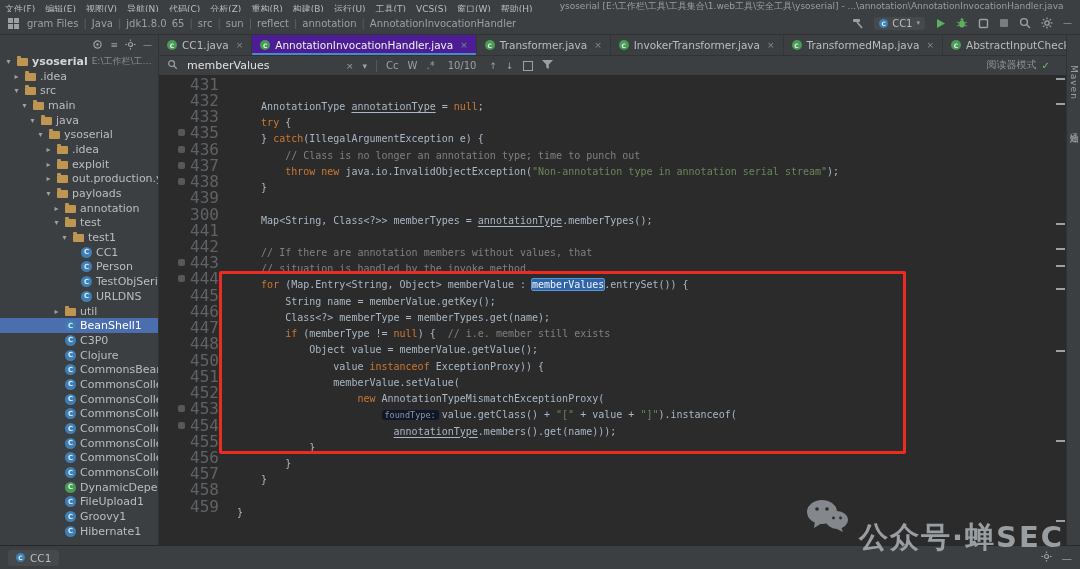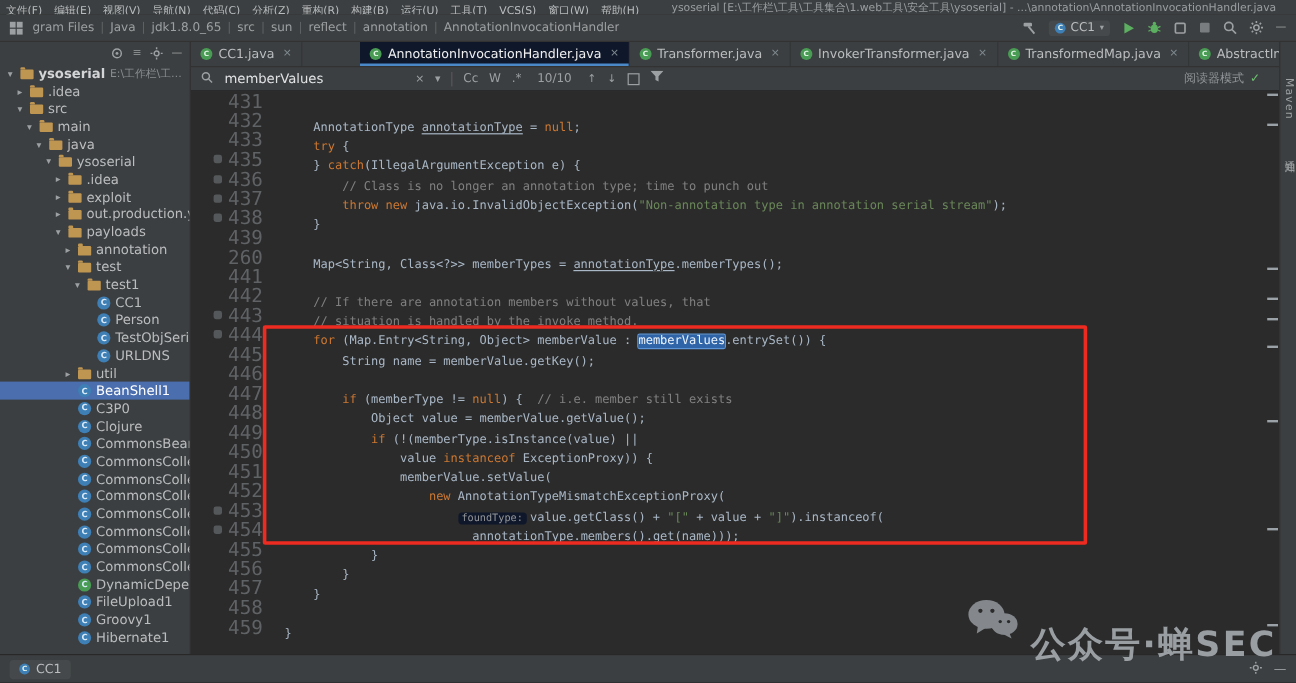--- a/index.html
+++ b/index.html
@@ -42,21 +42,21 @@
   .tree-path{color:#8a8e91;font-size:9px;overflow:hidden;text-overflow:ellipsis;}
   .ico-folder{width:11px;height:8px;flex:none;background:#bf9552;border-radius:1px;position:relative;margin-top:1px;}
   .ico-folder::before{content:"";position:absolute;top:-2px;left:0;width:4px;height:2px;background:#bf9552;border-radius:1px 1px 0 0;}
   .ico-class{width:11px;height:11px;flex:none;border-radius:50%;background:#3e7fb5;color:#d9e9f7;font-size:7px;font-weight:bold;
              display:flex;align-items:center;justify-content:center;}
   .ico-class.green{background:#499C54;}
 
   
   .tabs{height:20px;display:flex;align-items:stretch;background:#3c3f41;border-bottom:1px solid #323232;overflow:hidden;}
   .tab{display:flex;align-items:center;gap:5px;padding:0 8px;font-size:10.5px;color:#bbbdbf;border-right:1px solid #333637;white-space:nowrap;}
-  .tab.active{background:#0f172a;color:#f0f0f0;box-shadow:inset 0 -2px 0 #4a88c7;margin-left:48px;}
+  .tab.active{background:#4c1d95;color:#f0f0f0;box-shadow:inset 0 -2px 0 #4a88c7;}
   .cls-ico{width:10px;height:10px;flex:none;border-radius:50%;background:#499C54;color:#e8f5ea;font-size:6px;font-weight:bold;
            display:flex;align-items:center;justify-content:center;}
   .cls-ico.small{width:9px;height:9px;font-size:6px;background:#3e7fb5;}
   .tab-close{color:#7f8b91;font-size:9px;margin-left:2px;}
 
   
   .searchbar{position:relative;height:19px;background:#3c3f41;border-bottom:1px solid #282a2c;display:flex;align-items:center;
              gap:9px;padding:0 8px;font-size:10px;color:#9da0a2;}
   .s-query{color:#e0e2e4;font-size:11px;min-width:150px;}
   .s-btn{color:#9da0a2;font-size:9px;}
@@ -502,21 +502,21 @@
             <div class="code-text"><span class="seg-p">    }</span></div>
           </div>
           <div class="line">
             <div class="gutter">
               <span class="lnum">439</span>
             </div>
             <div class="code-text"></div>
           </div>
           <div class="line">
             <div class="gutter">
-              <span class="lnum">260</span>
+              <span class="lnum">300</span>
             </div>
             <div class="code-text"><span class="seg-p">    Map&lt;String, Class&lt;?&gt;&gt; memberTypes = </span><span class="seg-u">annotationType</span><span class="seg-p">.memberTypes();</span></div>
           </div>
           <div class="line">
             <div class="gutter">
               <span class="lnum">441</span>
             </div>
             <div class="code-text"></div>
           </div>
           <div class="line">
@@ -542,38 +542,33 @@
           <div class="line">
             <div class="gutter">
               <span class="lnum">445</span>
             </div>
             <div class="code-text"><span class="seg-p">        String name = memberValue.getKey();</span></div>
           </div>
           <div class="line">
             <div class="gutter">
               <span class="lnum">446</span>
             </div>
+            <div class="code-text"><span class="seg-p">        Class&lt;?&gt; memberType = memberTypes.get(name);</span></div>
           </div>
           <div class="line">
             <div class="gutter">
               <span class="lnum">447</span>
             </div>
             <div class="code-text"><span class="seg-p">        </span><span class="seg-k">if</span><span class="seg-p"> (memberType != </span><span class="seg-k">null</span><span class="seg-p">) {  </span><span class="seg-c">// i.e. member still exists</span></div>
           </div>
           <div class="line">
             <div class="gutter">
               <span class="lnum">448</span>
             </div>
             <div class="code-text"><span class="seg-p">            Object value = memberValue.getValue();</span></div>
-          </div>
-          <div class="line">
-            <div class="gutter">
-              <span class="lnum">449</span>
-            </div>
-            <div class="code-text"><span class="seg-p">            </span><span class="seg-k">if</span><span class="seg-p"> (!(memberType.isInstance(value) ||</span></div>
           </div>
           <div class="line">
             <div class="gutter">
               <span class="lnum">450</span>
             </div>
             <div class="code-text"><span class="seg-p">                value </span><span class="seg-k">instanceof</span><span class="seg-p"> ExceptionProxy)) {</span></div>
           </div>
           <div class="line">
             <div class="gutter">
               <span class="lnum">451</span>

